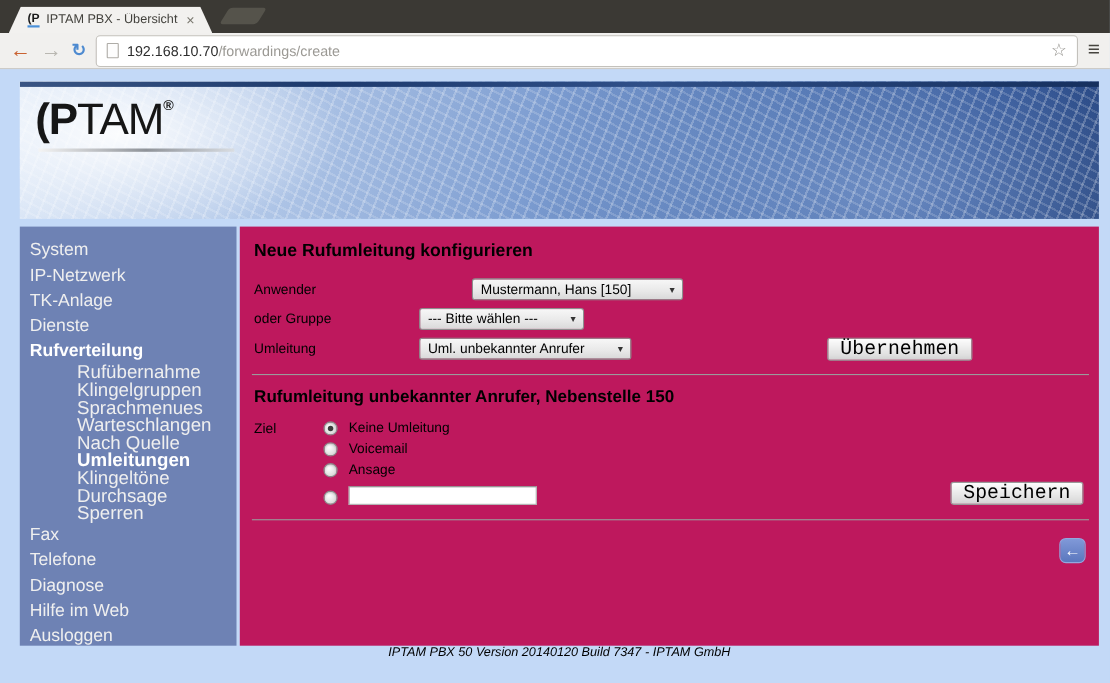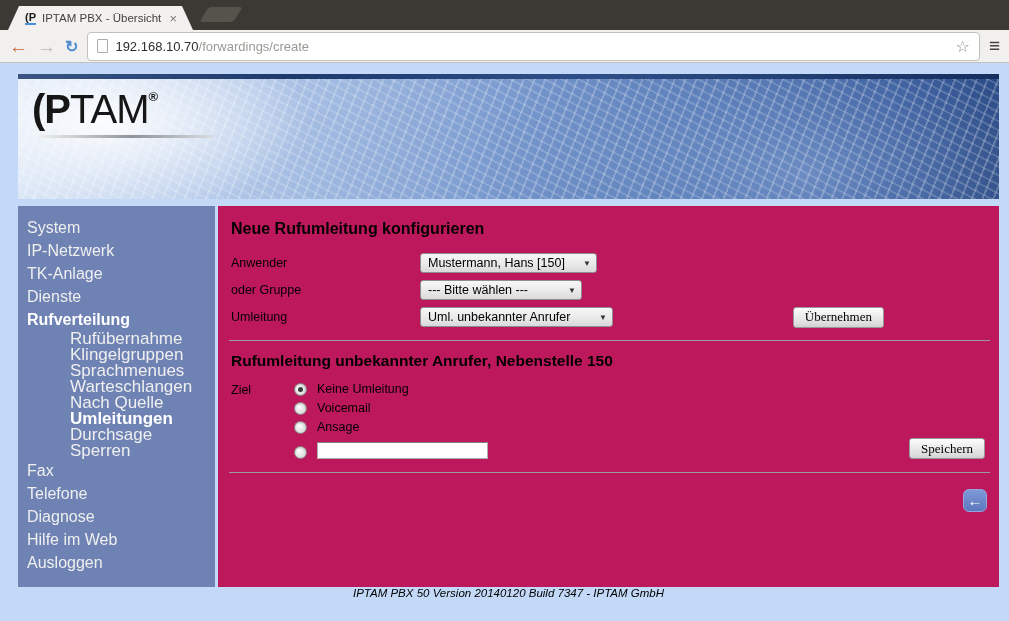--- a/index.html
+++ b/index.html
@@ -77,34 +77,34 @@
   
   .sidebar { width:197px; flex:none; background:#6e82b4; padding:10px 0 0 0; margin-right:3px; overflow:hidden; }
   .nav-item { color:#efefef; cursor:pointer; white-space:nowrap; }
   .nav-item.lvl1 { font-size:16px; line-height:23px; padding-left:9px; }
   .nav-item.lvl2 { font-size:17px; line-height:16px; padding-left:28px;margin-left:24px; }
   .nav-item.active { font-weight:bold; color:#ffffff; }
 
   
   .content { flex:1; background:#be185d; padding-top:14px; overflow:hidden; }
   .h1 { font-size:16px; font-weight:bold; color:#000; margin:0 0 15px 13px; }
-  .form-row { display:flex; align-items:center; margin:0 0 7px 13px; height:20px;gap:39px; }
+  .form-row { display:flex; align-items:center; margin:0 0 7px 13px; height:20px; }
   .form-label { width:150px; font-size:12.5px; color:#000; }
   .selectbox {
     height:20px; border:1px solid #8e8e8e; border-radius:3px;
     background:linear-gradient(#f7f7f7, #e8e8e8 60%, #d9d9d9);
     display:flex; align-items:center; justify-content:space-between;
     padding:0 5px 0 7px; font-size:12.5px; color:#000; cursor:default;
   }
-  .sel-w1 { width:177px; } .sel-w2 { width:162px; } .sel-w3 { width:193px; }
+  .sel-w1 { width:192px;margin-left:48px; } .sel-w2 { width:150px; } .sel-w3 { width:193px; }
   .sel-arrow { font-size:8px; color:#333; margin-left:6px; }
   .btn {
-    height:21px; padding:0 11px; font-size:13px; color:#000;
+    height:21px; padding:0 11px; font-size:18px; color:#000;
     background:linear-gradient(#fdfdfd, #dedede 80%, #d2d2d2);
-    border:1px solid #999; border-radius:3px; font-family:Liberation Serif, serif;
+    border:1px solid #999; border-radius:3px; font-family:Liberation Mono, monospace;
   }
   .apply-btn { margin-left:auto; margin-right:115px; }
   .divider { border:none; border-top:1px solid #9b9b9b; margin:13px 9px 11px 11px; }
   .h2 { font-size:15.5px; font-weight:bold; color:#000; margin:0 0 11px 13px; }
   .ziel-row { display:flex; align-items:flex-start; margin-left:13px; }
   .ziel-label { width:63px; font-size:12.5px; padding-top:2px; }
   .options { flex:1; display:flex; flex-direction:column; gap:4px; }
   .option { display:flex; align-items:flex-end; gap:10px; font-size:12.5px; min-height:15px; }
   .radio {
     width:13px; height:13px; border-radius:50%; flex:none; position:relative;
@@ -173,20 +173,21 @@
         <div class="nav-item lvl1">IP-Netzwerk</div>
         <div class="nav-item lvl1">TK-Anlage</div>
         <div class="nav-item lvl1">Dienste</div>
         <div class="nav-item lvl1 active">Rufverteilung</div>
         <div class="nav-item lvl2">Rufübernahme</div>
         <div class="nav-item lvl2">Klingelgruppen</div>
         <div class="nav-item lvl2">Sprachmenues</div>
         <div class="nav-item lvl2">Warteschlangen</div>
         <div class="nav-item lvl2">Nach Quelle</div>
         <div class="nav-item lvl2 active">Umleitungen</div>
+        <div class="nav-item lvl2">Klingeltöne</div>
         <div class="nav-item lvl2">Durchsage</div>
         <div class="nav-item lvl2">Sperren</div>
         <div class="nav-item lvl1">Fax</div>
         <div class="nav-item lvl1">Telefone</div>
         <div class="nav-item lvl1">Diagnose</div>
         <div class="nav-item lvl1">Hilfe im Web</div>
         <div class="nav-item lvl1">Ausloggen</div>
       </div>
 
       <div class="content">

